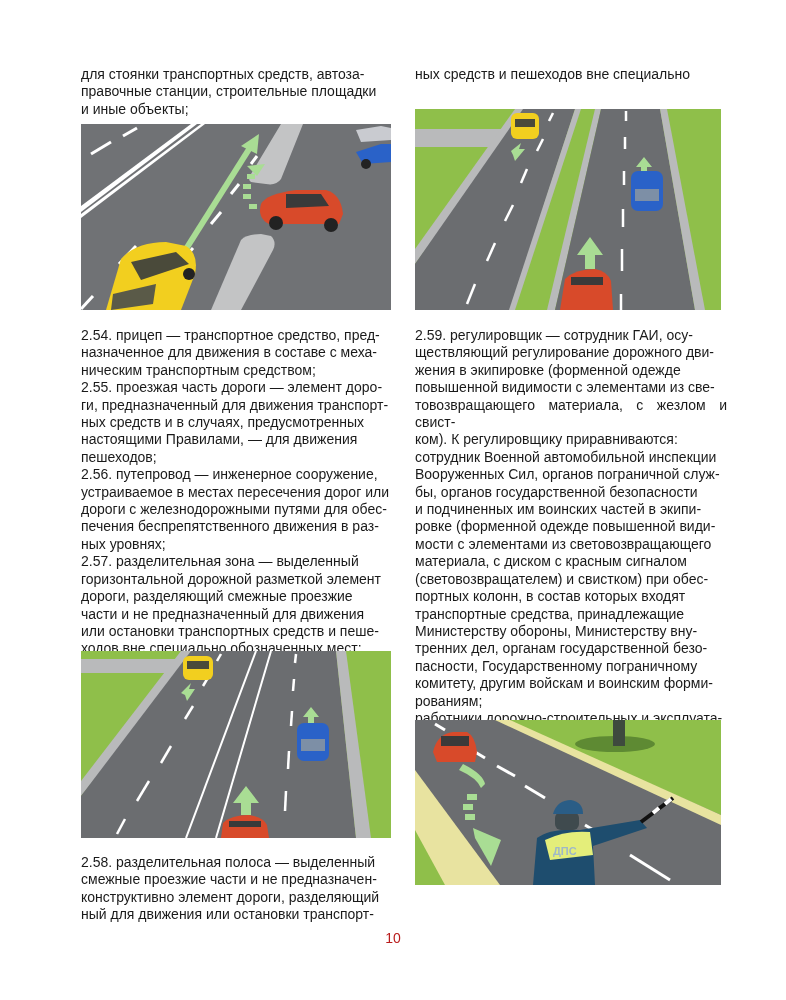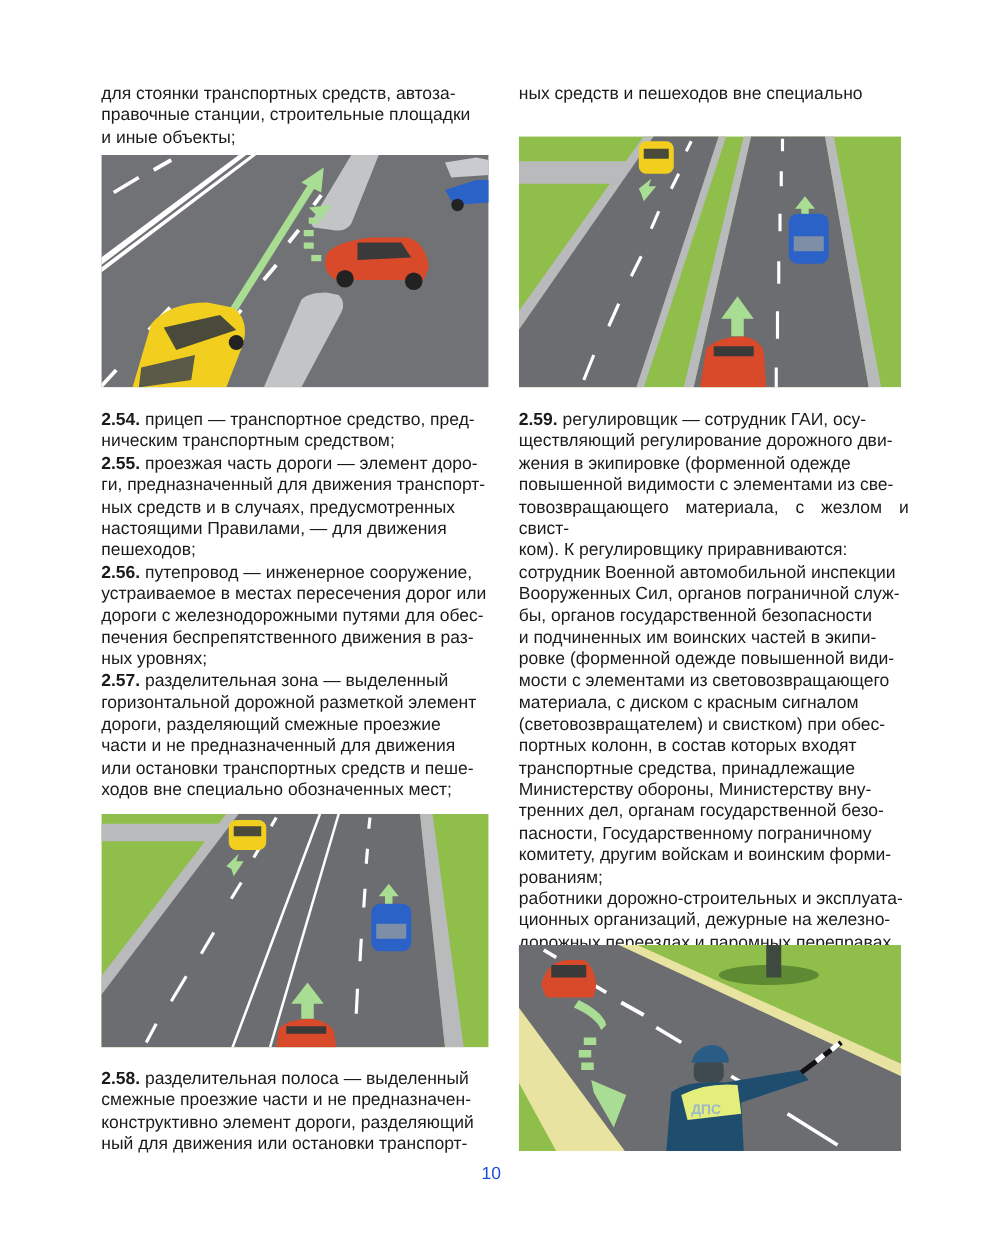--- a/index.html
+++ b/index.html
@@ -1,23 +1,23 @@
 <!DOCTYPE html>
 <html><head>
 <meta charset="utf-8">
 <style>
   html, body { margin: 0; padding: 0; background: #ffffff; }
   body { width: 786px; height: 1000px; position: relative; overflow: hidden;
          font-family: "Liberation Sans", sans-serif; color: #1a1a1a; }
   .para { margin: 0; text-align: justify; text-align-last: left; hyphens: manual; }
-  .term-num { font-weight: bold; }
+  .term-num { font-weight: normal; }
   .fig { position: absolute; overflow: hidden; }
   .fig svg { display: block; width: 100%; height: 100%; }
   .page-number { position: absolute; top: 930px; left: 0; width: 786px; text-align: center;
-                 font-size: 14px; color: #1d4ed8; }
+                 font-size: 14px; color: #b91c1c; }
   .blk { position: absolute; width: 312px; font-size: 14px; line-height: 17.4px; }
 </style>
 </head>
 <body>
 
 <div class="blk" style="left:81px; top:66px;">
   <div class="para">для стоянки транспортных средств, автоза-</div>
   <div class="para">правочные станции, строительные площадки</div>
   <div class="para">и иные объекты;</div>
 </div>
@@ -72,20 +72,21 @@
     <g>
       <path d="M275,6 L300,2 L310,4 L310,16 L280,18 Z" fill="#c9cbd0"></path>
       <path d="M275,28 L300,20 L310,20 L310,38 L282,40 Z" fill="#2a62c8"></path>
       <circle cx="285" cy="40" r="5" fill="#222"></circle>
     </g>
   </svg>
 </div>
 
 <div class="blk" style="left:81px; top:327px;">
   <div class="para"><span class="term-num">2.54.</span> <span>прицеп — транспортное средство, пред-</span></div>
+  <div class="para">назначенное для движения в составе с меха-</div>
   <div class="para">ническим транспортным средством;</div>
 
   <div class="para"><span class="term-num">2.55.</span> <span>проезжая часть дороги — элемент доро-</span></div>
   <div class="para">ги, предназначенный для движения транспорт-</div>
   <div class="para">ных средств и в случаях, предусмотренных</div>
   <div class="para">настоящими Правилами, — для движения</div>
   <div class="para">пешеходов;</div>
 
   <div class="para"><span class="term-num">2.56.</span> <span>путепровод — инженерное сооружение,</span></div>
   <div class="para">устраиваемое в местах пересечения дорог или</div>
@@ -228,21 +229,21 @@
   <div class="para">тренних дел, органам государственной безо-</div>
   <div class="para">пасности, Государственному пограничному</div>
   <div class="para">комитету, другим войскам и воинским форми-</div>
   <div class="para">рованиям;</div>
 
   <div class="para">работники дорожно-строительных и эксплуата-</div>
   <div class="para">ционных организаций, дежурные на железно-</div>
   <div class="para">дорожных переездах и паромных переправах</div>
 </div>
 
-<div class="fig" style="left:415px; top:756px; width:306px; height:165px;">
+<div class="fig" style="left:415px; top:720px; width:306px; height:165px;">
   <svg viewBox="0 0 306 165" preserveAspectRatio="none">
     <rect width="306" height="165" fill="#6b6d70"></rect>
 
     <polygon points="90,0 306,0 306,95" fill="#8fbf4a"></polygon>
     <polygon points="80,0 95,0 306,95 306,105" fill="#e8e3a0"></polygon>
 
     <polygon points="0,50 0,165 85,165" fill="#e8e3a0"></polygon>
     <polygon points="0,110 0,165 30,165" fill="#8fbf4a"></polygon>
 
     <ellipse cx="200" cy="24" rx="40" ry="8" fill="#5e8a33"></ellipse>

